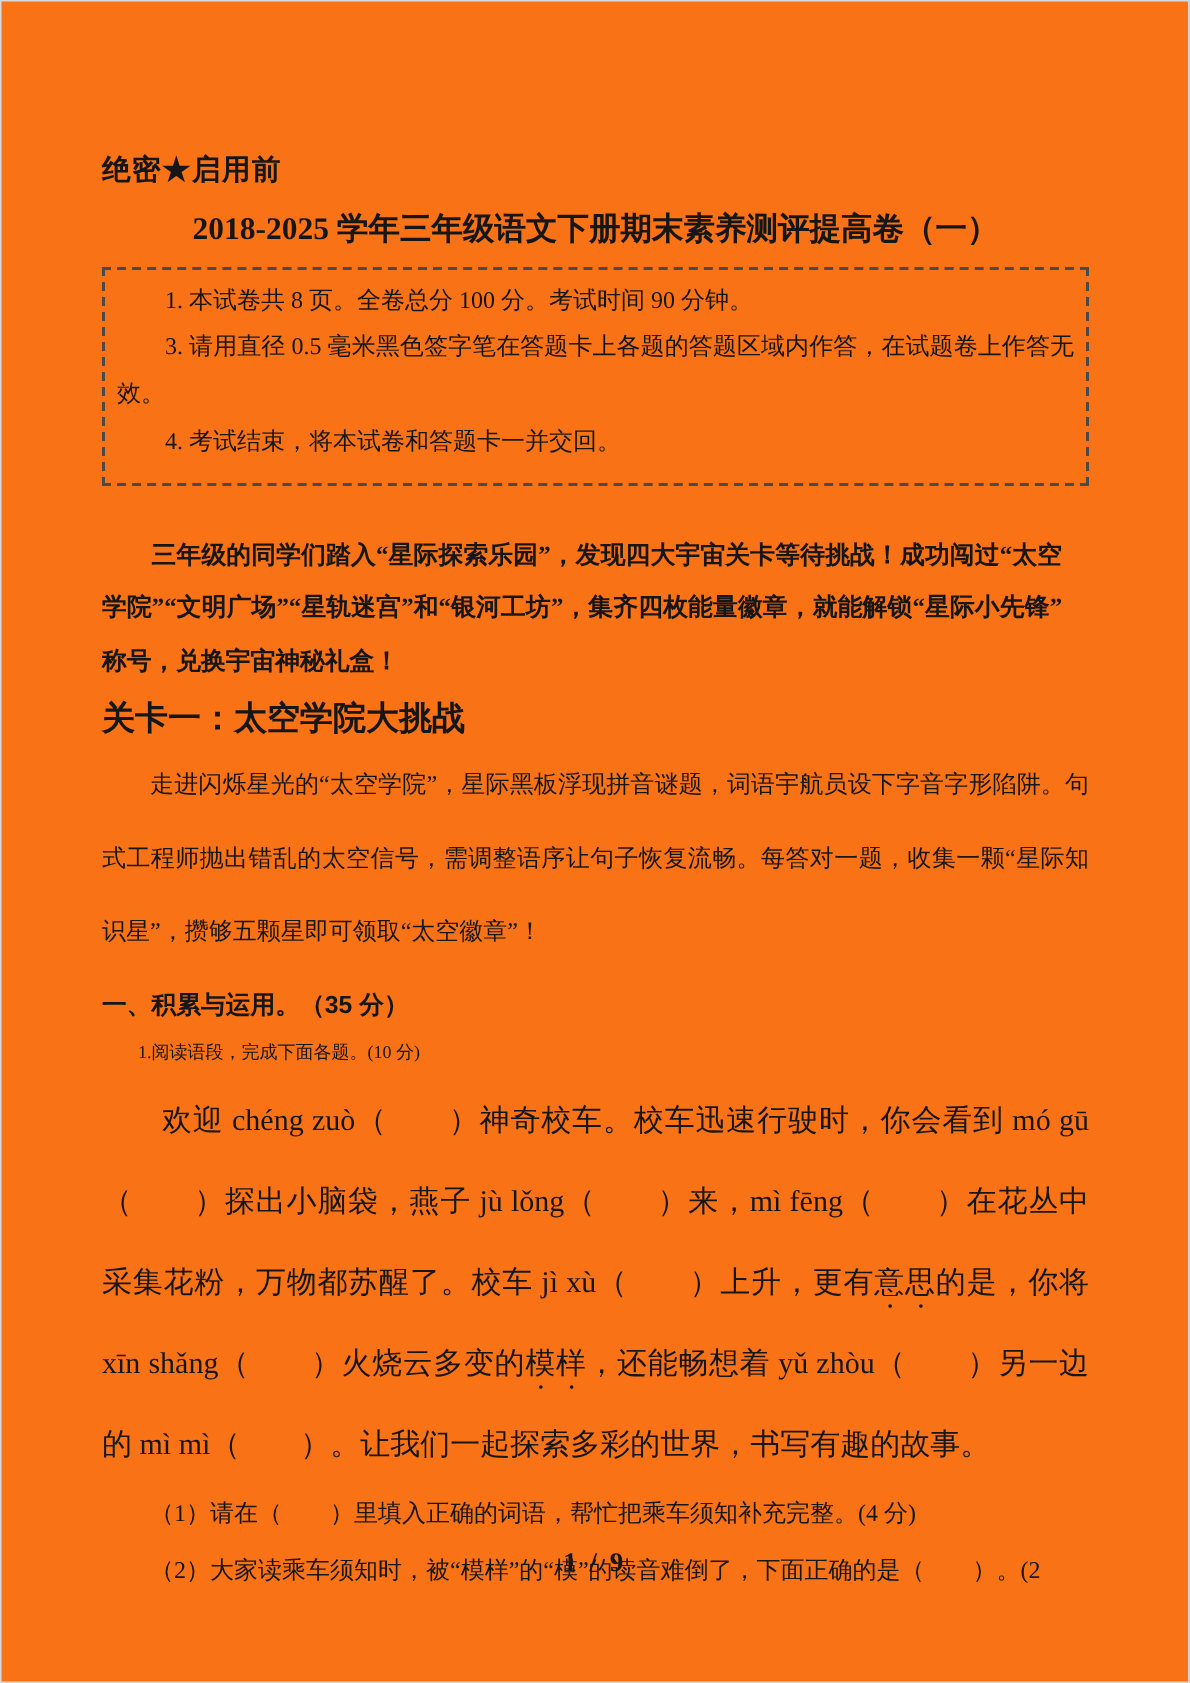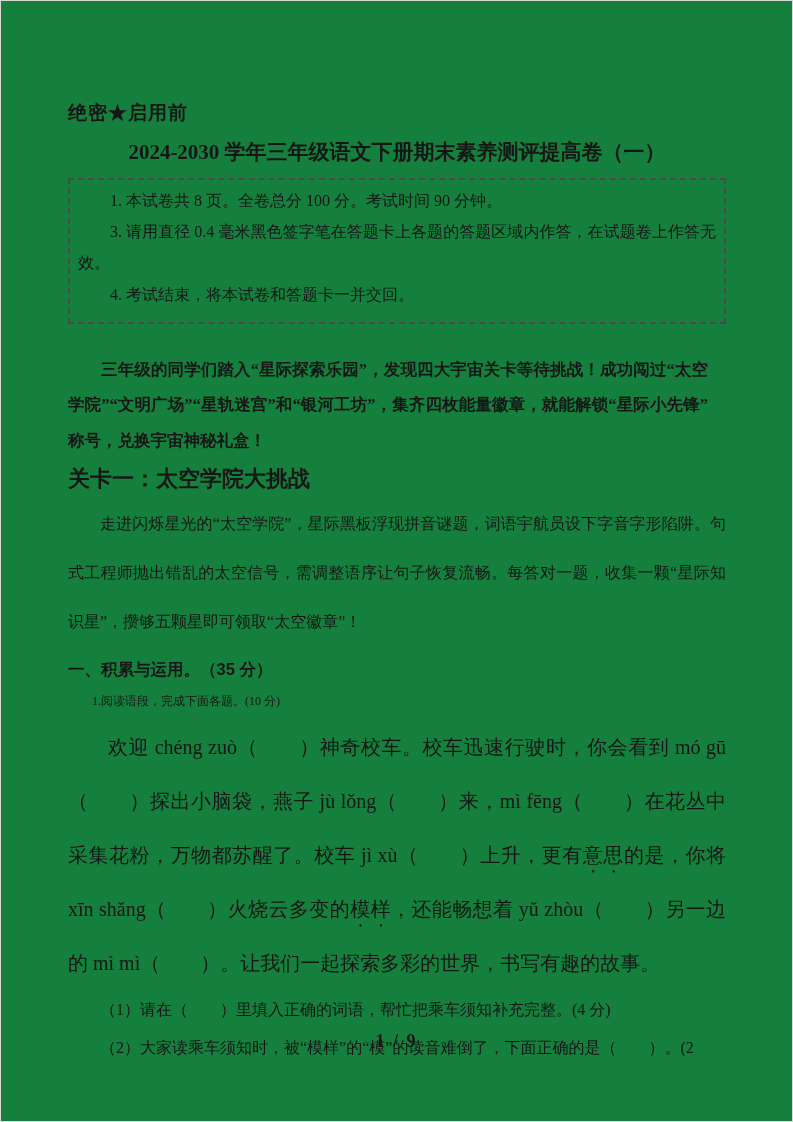--- a/index.html
+++ b/index.html
@@ -5,21 +5,21 @@
   html, body {
     margin: 0;
     padding: 0;
     background: #ffffff;
   }
   .page {
     position: relative;
     width: 793px;
     height: 1122px;
     margin: 0 auto;
-    background: #15803d;
+    background: #f97316;
     color: #161616;
     font-family: "Liberation Serif", "DejaVu Serif", serif;
     box-sizing: border-box;
     padding: 100px 67px 0 68px;
     box-shadow: inset 0 0 0 1px #d9d9d9;
     overflow: hidden;
   }
   .secret {
     font-size: 19px;
     font-weight: bold;
@@ -108,25 +108,25 @@
     letter-spacing: 2px;
   }
 </style>
 </head>
 <body>
 
 <div class="page">
 
   <div class="secret">绝密★启用前</div>
 
-  <h1 class="title">2024-2030 学年三年级语文下册期末素养测评提高卷（一）</h1>
+  <h1 class="title">2018-2025 学年三年级语文下册期末素养测评提高卷（一）</h1>
 
   <div class="notice-box">
     <p class="notice-item">1. 本试卷共 8 页。全卷总分 100 分。考试时间 90 分钟。</p>
-    <p class="notice-item">3. 请用直径 0.4 毫米黑色签字笔在答题卡上各题的答题区域内作答，在试题卷上作答无效。</p>
+    <p class="notice-item">3. 请用直径 0.5 毫米黑色签字笔在答题卡上各题的答题区域内作答，在试题卷上作答无效。</p>
     <p class="notice-item">4. 考试结束，将本试卷和答题卡一并交回。</p>
   </div>
 
   <p class="intro">三年级的同学们踏入“星际探索乐园”，发现四大宇宙关卡等待挑战！成功闯过“太空学院”“文明广场”“星轨迷宫”和“银河工坊”，集齐四枚能量徽章，就能解锁“星际小先锋”称号，兑换宇宙神秘礼盒！</p>
 
   <div class="level-heading">关卡一：太空学院大挑战</div>
 
   <p class="level-desc">走进闪烁星光的“太空学院”，星际黑板浮现拼音谜题，词语宇航员设下字音字形陷阱。句式工程师抛出错乱的太空信号，需调整语序让句子恢复流畅。每答对一题，收集一颗“星际知识星”，攒够五颗星即可领取“太空徽章”！</p>
 
   <div class="section-heading">一、积累与运用。（35 分）</div>

